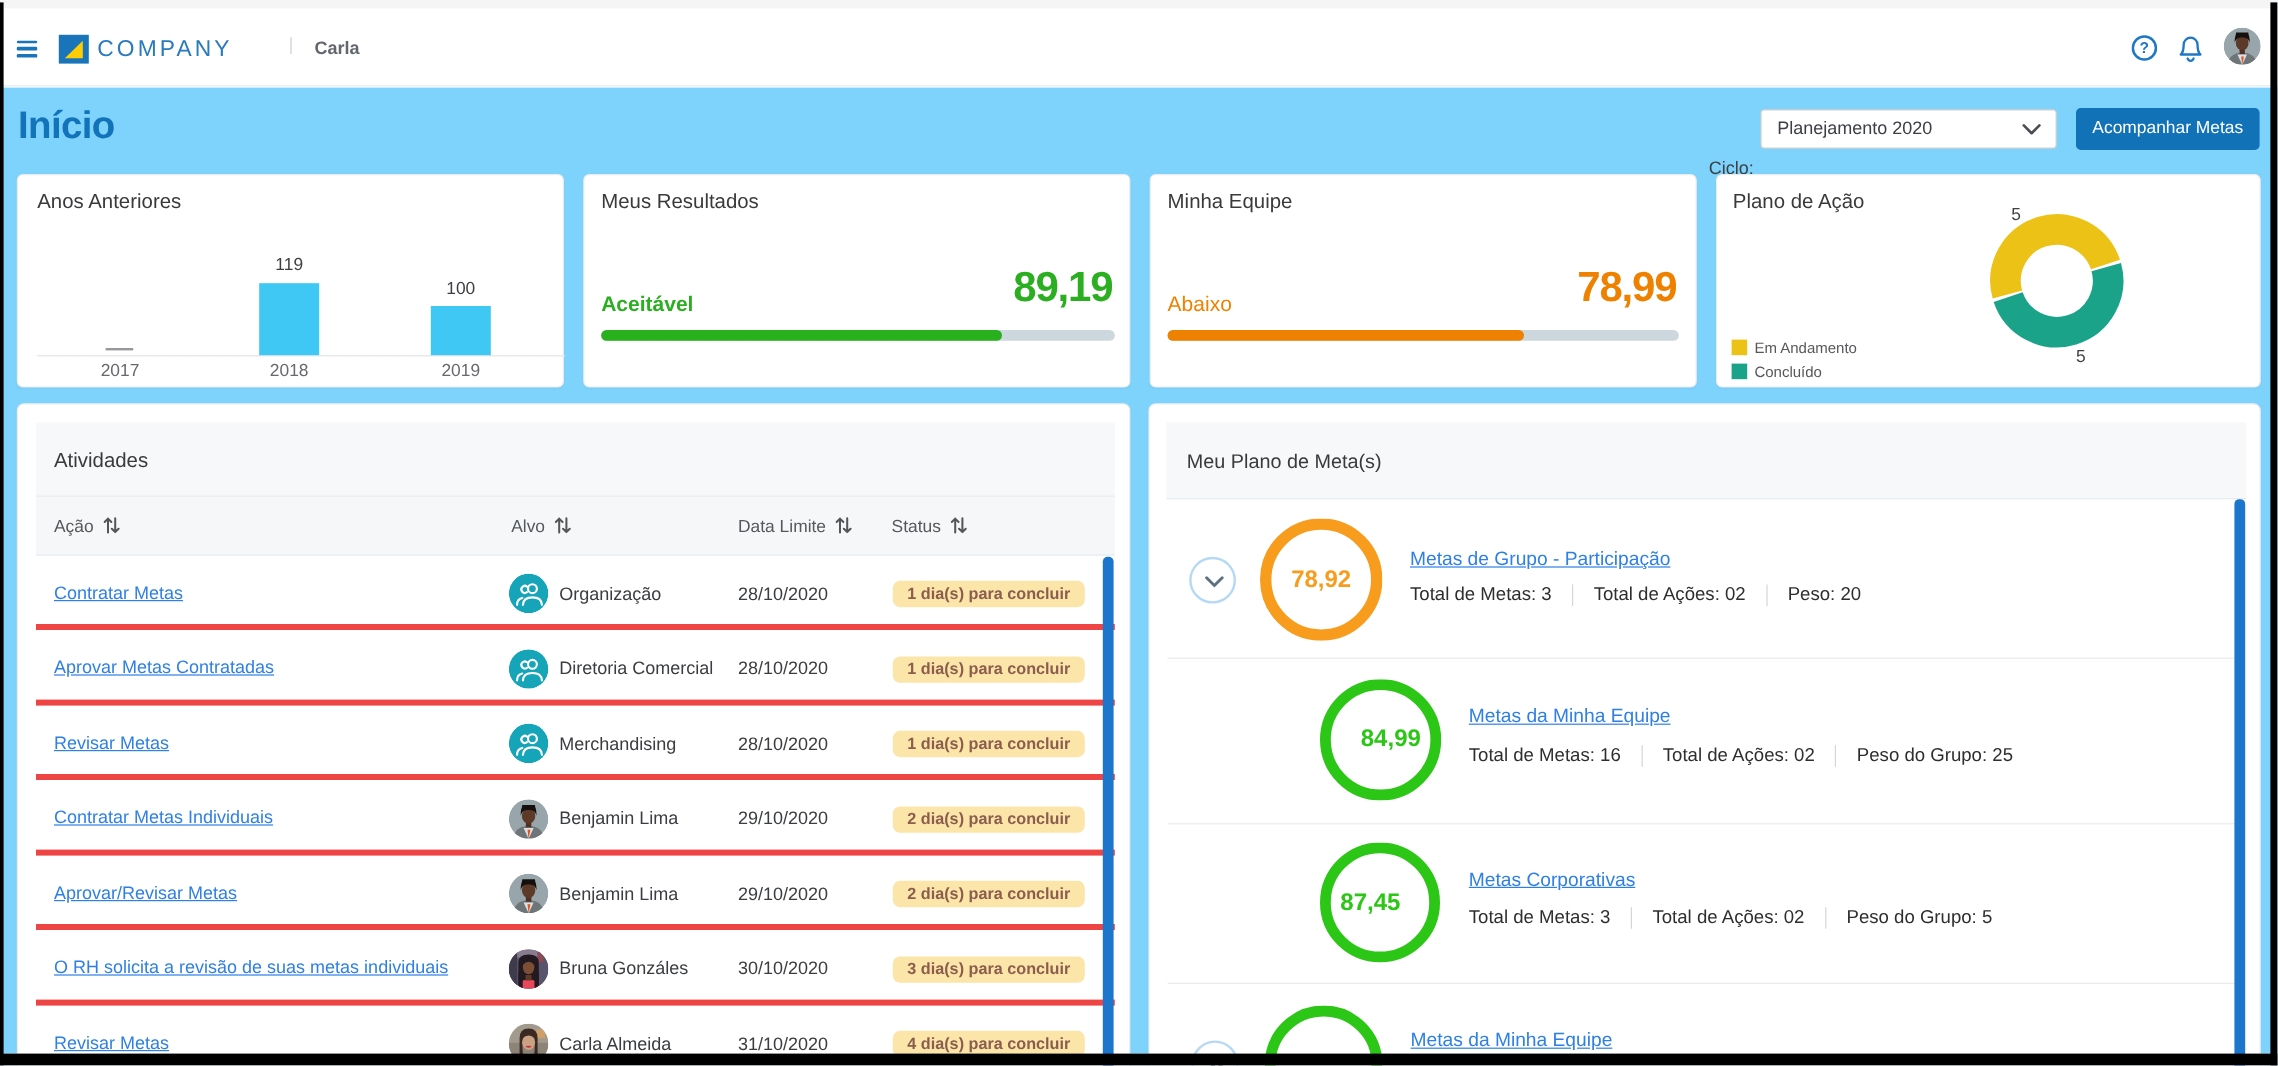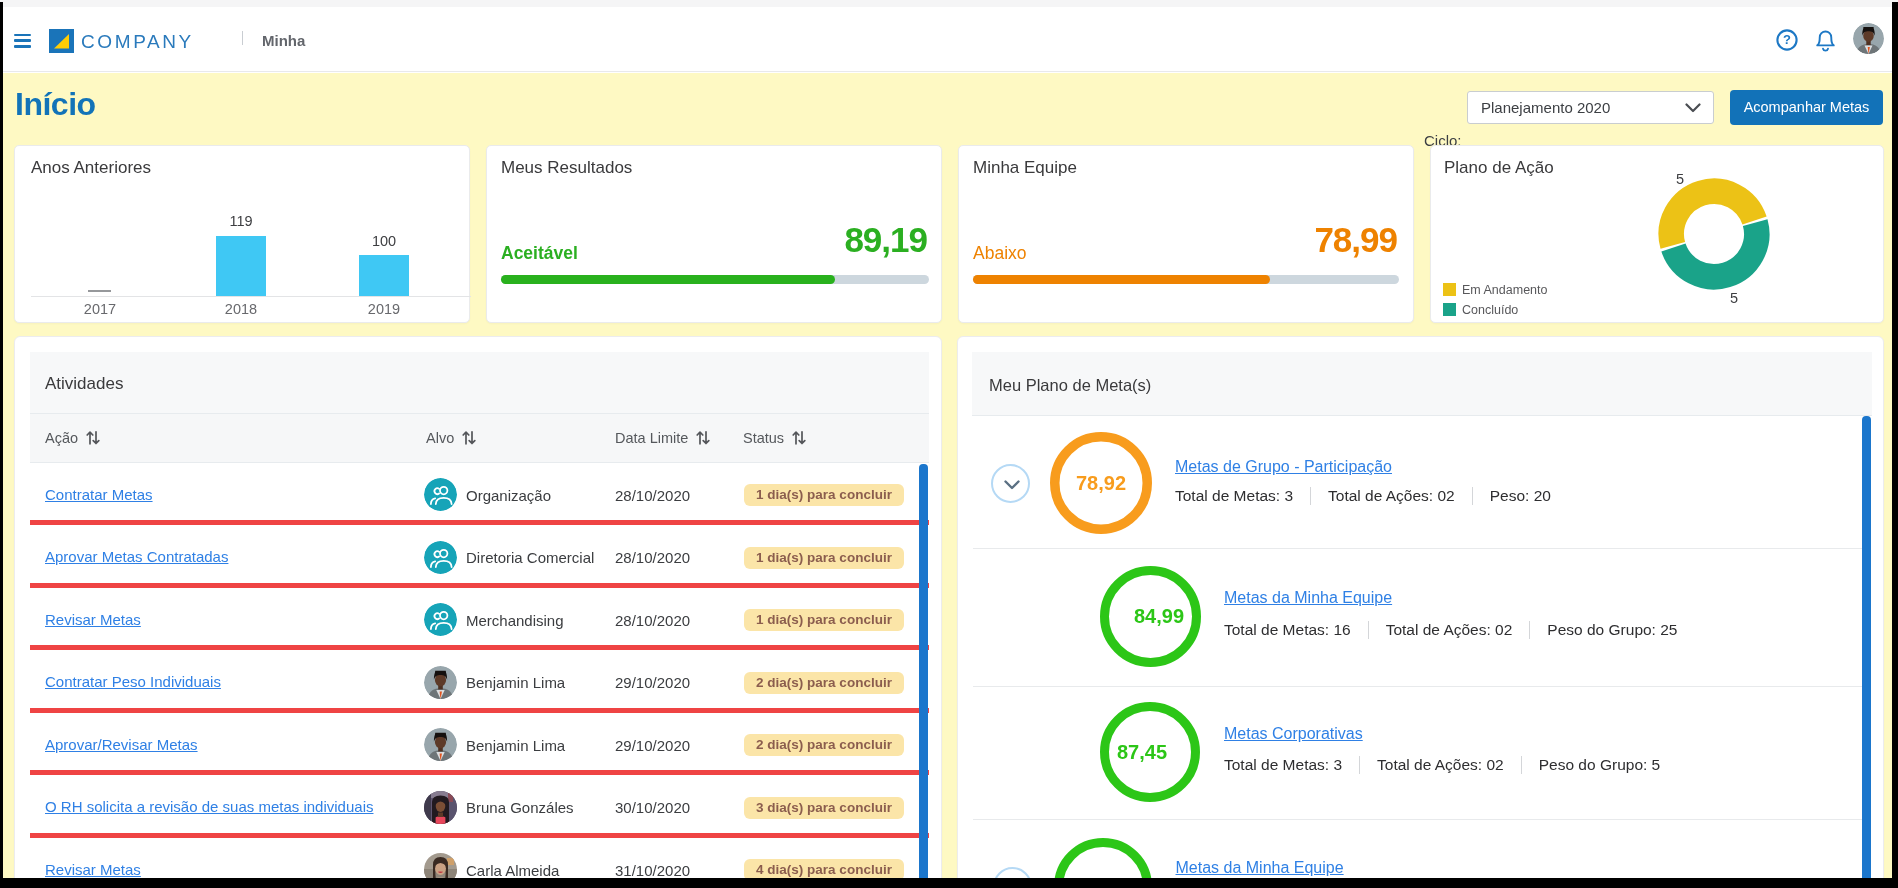--- a/index.html
+++ b/index.html
@@ -17,21 +17,21 @@
 
 #hdr { left:0; top:7px; width:1898px; height:65px; background:#fff; border-bottom:1px solid #e9e9eb; z-index:10; }
 .hbar { position:absolute; left:14px; width:17px; height:2.6px; border-radius:1px; background:#1a74b9; }
 #logo { position:absolute; left:49px; top:22px; width:25px; height:24px; background:#1a74b9; }
 #logo svg { display:block; }
 #brand { position:absolute; left:81px; top:24px; font-size:19px; letter-spacing:2.6px; color:#2a7abc; font-weight:400; }
 #hdiv { position:absolute; left:242px; top:24px; width:1px; height:14px; background:#c9cdd2; }
 #metas { position:absolute; left:262px; top:25px; font-size:15px; color:#63666c; font-weight:700; }
 
 
-#page { left:0; top:73px; width:1898px; height:805px; background:#fef9c3; }
+#page { left:0; top:73px; width:1898px; height:805px; background:#7dd3fc; }
 #inicio { left:15px; top:13px; font-size:32px; font-weight:700; color:#1273b8; letter-spacing:-0.5px; }
 #ciclo-lb { left:1424px; top:27px; font-size:15px; color:#3c3f43;margin-top:32px; }
 #ciclo-sel { left:1467px; top:18px; width:247px; height:33px; background:#fff; border:1px solid #c9cdd0; border-radius:3px; font-size:15px; color:#3c3f43; line-height:31px; padding-left:13px; }
 #btn-acomp { left:1730px; top:17px; width:153px; height:35px; background:#1272b8; border-radius:4px; color:#fff; font-size:14.5px; text-align:center; line-height:35px; }
 
 
 .card { position:absolute; top:71.5px; height:178px; background:#fff; border:1px solid #eaebec; border-radius:5px; box-shadow:0 1px 2px rgba(0,0,0,.03); }
 .ctitle { position:absolute; font-size:17px; color:#3a3a3c; }
 
 
@@ -112,21 +112,21 @@
     <div class="hbar" style="top:26.5px"></div>
     <div class="hbar" style="top:32.3px"></div>
     <div class="hbar" style="top:38.1px"></div>
     <div id="logo">
         <svg width="25" height="24" viewBox="0 0 25 24">
           <polygon points="5,19.5 20,19.5 20,5" fill="#ffcd05"></polygon>
         </svg>
       </div>
     <div id="brand">COMPANY</div>
     <div id="hdiv"></div>
-    <div id="metas">Minha</div>
+    <div id="metas">Carla</div>
     <svg class="abs" style="left:1776px;top:21.5px" width="22" height="22" viewBox="0 0 22 22">
         <circle cx="11" cy="11" r="9.6" fill="none" stroke="#1d78c5" stroke-width="2.1"></circle>
         <text x="11" y="15.4" text-anchor="middle" font-size="13" font-weight="bold" fill="#1d78c5" font-family="Liberation Sans">?</text>
       </svg>
     <svg class="abs" style="left:1814px;top:22px" width="23" height="24" viewBox="0 0 24 25" fill="none" stroke="#1d78c5" stroke-width="2" stroke-linecap="round" stroke-linejoin="round">
         <path d="M18 8.5a6 6 0 0 0-12 0c0 7-2.6 8.6-2.6 8.6h17.2s-2.6-1.6-2.6-8.6"></path>
         <path d="M14.6 20.6a2.7 2.7 0 0 1-5.2 0"></path>
       </svg>
     <svg class="abs" style="left:1853px;top:16px;border-radius:50%" width="31" height="31" viewBox="0 0 31 31">
       <defs>
@@ -241,21 +241,21 @@
       <div class="row" style="top:250.5px">
         <div class="lnk">Revisar Metas</div>
         <div class="ava"><svg width="33" height="33" viewBox="0 0 33 33">
               <use href="#tealico"></use>
             </svg></div>
         <div class="nm">Merchandising</div>
         <div class="dt">28/10/2020</div>
         <div class="badge">1 dia(s) para concluir</div>
       </div>
       <div class="row" style="top:313px">
-        <div class="lnk">Contratar Peso Individuais</div>
+        <div class="lnk">Contratar Metas Individuais</div>
         <div class="ava"><svg width="33" height="33" viewBox="0 0 33 33">
               <use href="#benico"></use>
             </svg></div>
         <div class="nm">Benjamin Lima</div>
         <div class="dt">29/10/2020</div>
         <div class="badge">2 dia(s) para concluir</div>
       </div>
       <div class="row" style="top:375.5px">
         <div class="lnk">Aprovar/Revisar Metas</div>
         <div class="ava"><svg width="33" height="33" viewBox="0 0 33 33">

